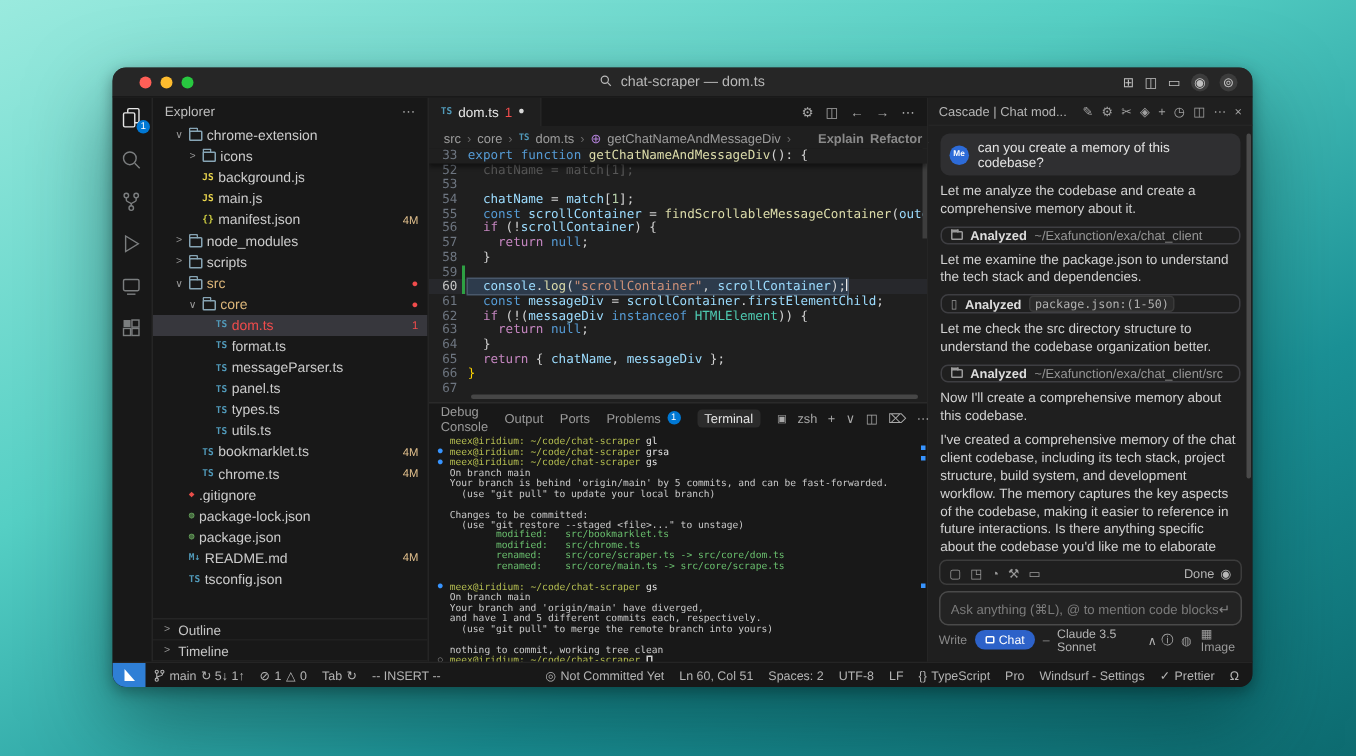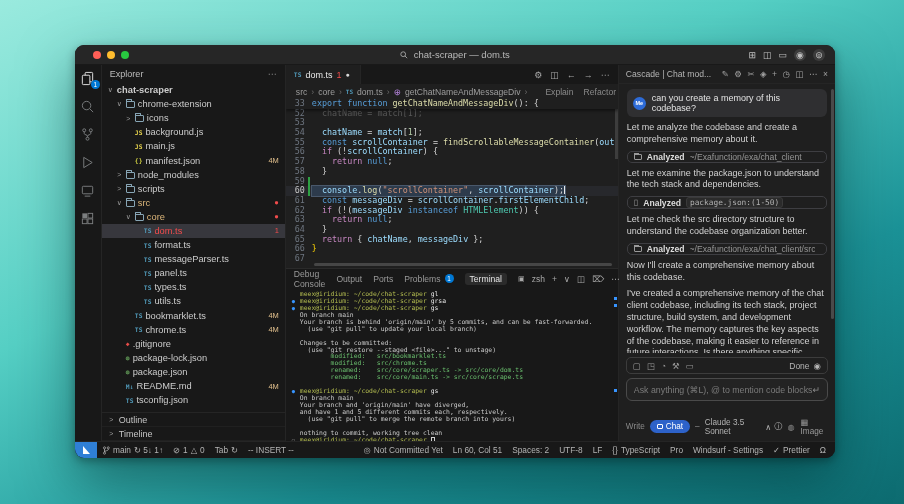--- a/index.html
+++ b/index.html
@@ -41,21 +41,21 @@
   .sb-sec { height:14px; display:flex; align-items:center; gap:4px; padding-left:6px; font-size:9px; color:#c5c5c5; border-bottom:1px solid #202020; }
   
   .main { width:333px; display:flex; flex-direction:column; background:#1f1f1f; border-right:1px solid #252525; }
   .tabbar { height:19px; background:#181818; display:flex; align-items:stretch; }
   .tab { background:#1f1f1f; display:flex; align-items:center; gap:4px; padding:0 10px 0 8px; border-right:1px solid #252525; font-size:9px; color:#e8e8e8; }
   .tab .prob { color:#f14c4c; }
   .tab .dot { color:#d8d8d8; font-size:7px; }
   .tab-actions { margin-left:auto; display:flex; gap:8px; align-items:center; padding-right:8px; color:#a8a8a8; font-size:9px; }
   .crumbs { height:15px; display:flex; align-items:center; gap:4px; padding-left:10px; font-size:8.6px; color:#9d9d9d; white-space:nowrap; }
   .crumb-sep { color:#6a6a6a; }
-  .lens { display:flex; gap:10px; margin-left:14px; color:#8a8a8a; }
+  .lens { display:flex; gap:4px; margin-left:14px; color:#8a8a8a;font-weight:bold; }
   .codewrap { flex:1; position:relative; font-family:"DejaVu Sans Mono",monospace; font-size:8.4px; overflow:hidden; }
   .sticky { display:flex; height:11px; background:#1f1f1f; box-shadow:0 2px 3px rgba(0,0,0,.45); position:relative; z-index:2; }
   .cline { display:flex; height:9.7px; line-height:9.7px; position:relative; }
   .gut { width:26px; flex:none; text-align:right; padding-right:7px; color:#6e7681; position:relative; }
   .gut.chg:after { content:""; position:absolute; right:2px; top:0; width:2px; height:100%; background:#2ea043; }
   .cline.cur { background:#27282c; }
   .cline.cur .gut { color:#c6c6c6; }
   .ctext { white-space:pre; }
   .cline.cur .ctext { background:rgba(56,91,130,.38); outline:1px solid #49586b; }
   .caret { display:inline-block; width:1px; height:8px; background:#e8e8e8; vertical-align:-1px; }
@@ -92,21 +92,21 @@
   .card .chip { background:#2b2b2b; border:1px solid #3a3a3a; border-radius:3px; padding:0 3px; font-family:"DejaVu Sans Mono",monospace; font-size:7.8px; color:#b0b0b0; }
   .cfold { flex:none; width:8px; height:6px; border:1px solid #9a9a9a; border-radius:1px; position:relative; }
   .cfold:before { content:""; position:absolute; left:-1px; top:-2px; width:3px; height:1px; border:1px solid #9a9a9a; border-bottom:none; }
   .cfile { flex:none; color:#9a9a9a; font-size:8px; }
   .done-row { border:1px solid #3c3c3c; border-radius:5px; height:17px; display:flex; align-items:center; gap:6px; padding:0 6px; color:#9a9a9a; font-size:8.5px; }
   .done-row .done { margin-left:auto; display:flex; align-items:center; gap:4px; color:#b5b5b5; }
   .chat-bottom { padding:4px 7px 5px 7px; }
   .chat-input { border:1px solid #4a4a4a; border-radius:6px; height:23px; display:flex; align-items:center; padding:0 7px; background:#232323; }
   .chat-input .ph { color:#7b7b7b; font-size:8.8px; flex:1; white-space:nowrap; overflow:hidden; }
   .chat-input .ret { color:#8a8a8a; font-size:9px; }
-  .mode-row { display:flex; align-items:center; gap:5px; margin-top:16px; font-size:8.2px; color:#8a8a8a; }
+  .mode-row { display:flex; align-items:center; gap:5px; margin-top:0; font-size:8.2px; color:#8a8a8a; }
   .pill { background:#2d62c9; border-radius:8px; height:13px; display:flex; align-items:center; gap:3px; padding:0 7px; color:#fff; }
   .bubble-ic { width:6px; height:5px; border:1px solid #fff; border-radius:1px; }
   .model { color:#b3b3b3; display:flex; gap:3px; align-items:center; }
   .mode-right { margin-left:auto; display:flex; gap:6px; align-items:center; color:#9a9a9a; }
   .chat-scroll { position:absolute; right:1px; top:24px; width:3px; height:230px; background:#4a4a4a; border-radius:2px; }
   
   .statusbar { height:17px; background:#181818; border-top:1px solid #252525; display:flex; align-items:center; font-size:8.3px; color:#b4b4b4; }
   .sb-logo { width:22px; height:17px; background:#2f7fd6; display:flex; align-items:center; justify-content:center; flex:none; }
   .sail { width:0; height:0; border-left:7px solid #ffffff; border-top:8px solid transparent; }
   .sb-item { display:flex; align-items:center; gap:3px; padding:0 5px; white-space:nowrap; }
@@ -185,24 +185,20 @@
           </svg>
       </div>
     </div>
 
     <div class="sidebar">
       <div class="sb-head">
         <span>Explorer</span>
         <span class="more">⋯</span>
       </div>
       <div class="tree">
-          <div class="trow" style="padding-left: 5px;">
-            <span class="chev">∨</span>
-            <span class="tlabel" style="font-weight: bold;">chat-scraper</span>
-          </div>
           <div class="trow" style="padding-left: 14px;">
             <span class="chev">∨</span>
             <span class="ficon"></span>
             <span class="tlabel">chrome-extension</span>
           </div>
           <div class="trow" style="padding-left: 23px;">
             <span class="chev">&gt;</span>
             <span class="ficon"></span>
             <span class="tlabel">icons</span>
           </div>

